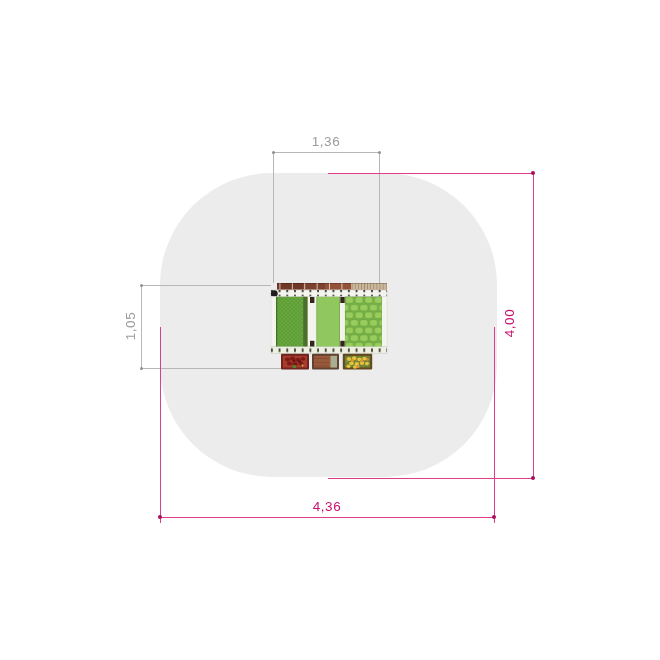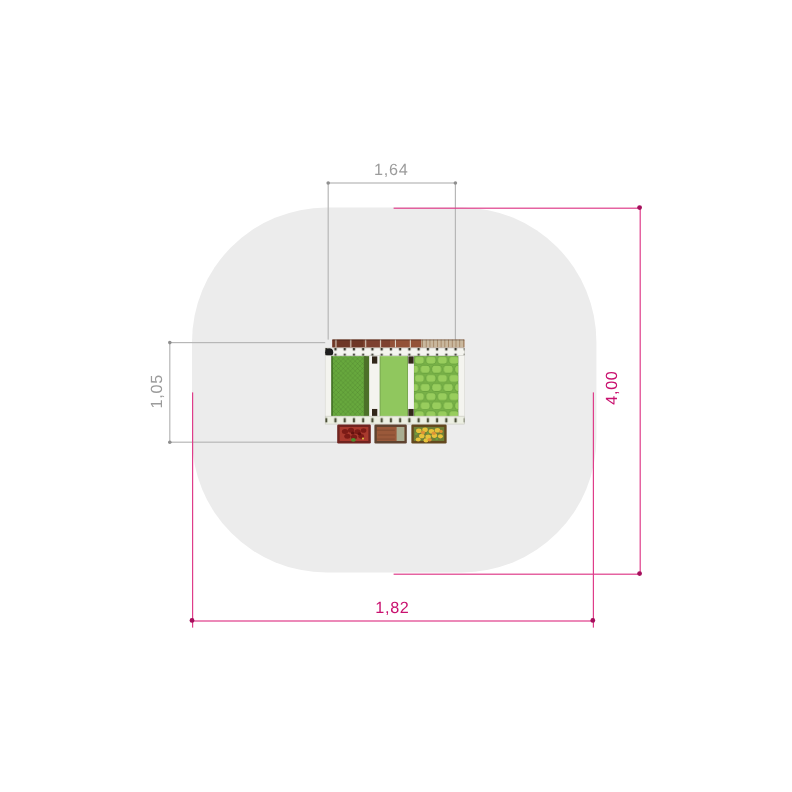--- a/index.html
+++ b/index.html
@@ -36,35 +36,35 @@
 
 <div class="stage">
 
   <div class="zone"></div>
 
   <div class="ln h gray" style="left:273px;top:152px;width:106px;"></div>
   <div class="ln v gray" style="left:273px;top:152px;height:131px;"></div>
   <div class="ln v gray" style="left:379px;top:152px;height:140px;"></div>
   <div class="dot g" style="left:272px;top:151px;"></div>
   <div class="dot g" style="left:378px;top:151px;"></div>
-  <div class="dimlabel gray-t" style="left:296px;top:135px;width:60px;">1,64</div>
+  <div class="dimlabel gray-t" style="left:296px;top:135px;width:60px;">1,36</div>
 
   <div class="ln v gray" style="left:141px;top:285px;height:83px;"></div>
   <div class="ln h gray" style="left:141px;top:285px;width:130px;"></div>
   <div class="ln h gray" style="left:141px;top:368px;width:142px;"></div>
   <div class="dot g" style="left:140px;top:284px;"></div>
   <div class="dot g" style="left:140px;top:367px;"></div>
   <div class="dimlabel gray-t rot" style="left:101px;top:319px;width:60px;height:14px;">1,05</div>
 
   <div class="ln v pink" style="left:160px;top:327px;height:196px;"></div>
   <div class="ln v pink" style="left:494px;top:327px;height:196px;"></div>
   <div class="ln h pink" style="left:160px;top:517px;width:335px;"></div>
   <div class="dot p" style="left:158px;top:515px;"></div>
   <div class="dot p" style="left:492px;top:515px;"></div>
-  <div class="dimlabel pink-t" style="left:287px;top:500px;width:80px;">1,82</div>
+  <div class="dimlabel pink-t" style="left:287px;top:500px;width:80px;">4,36</div>
 
   <div class="ln v pink" style="left:533px;top:173px;height:306px;"></div>
   <div class="ln h pink" style="left:328px;top:173px;width:205px;"></div>
   <div class="ln h pink" style="left:328px;top:478px;width:205px;"></div>
   <div class="dot p" style="left:531px;top:171px;"></div>
   <div class="dot p" style="left:531px;top:476px;"></div>
   <div class="dimlabel pink-t rot" style="left:480px;top:316px;width:60px;height:14px;">4,00</div>
 
   <svg class="unit-svg" viewBox="0 0 122 92" xmlns="http://www.w3.org/2000/svg">
     <defs>

